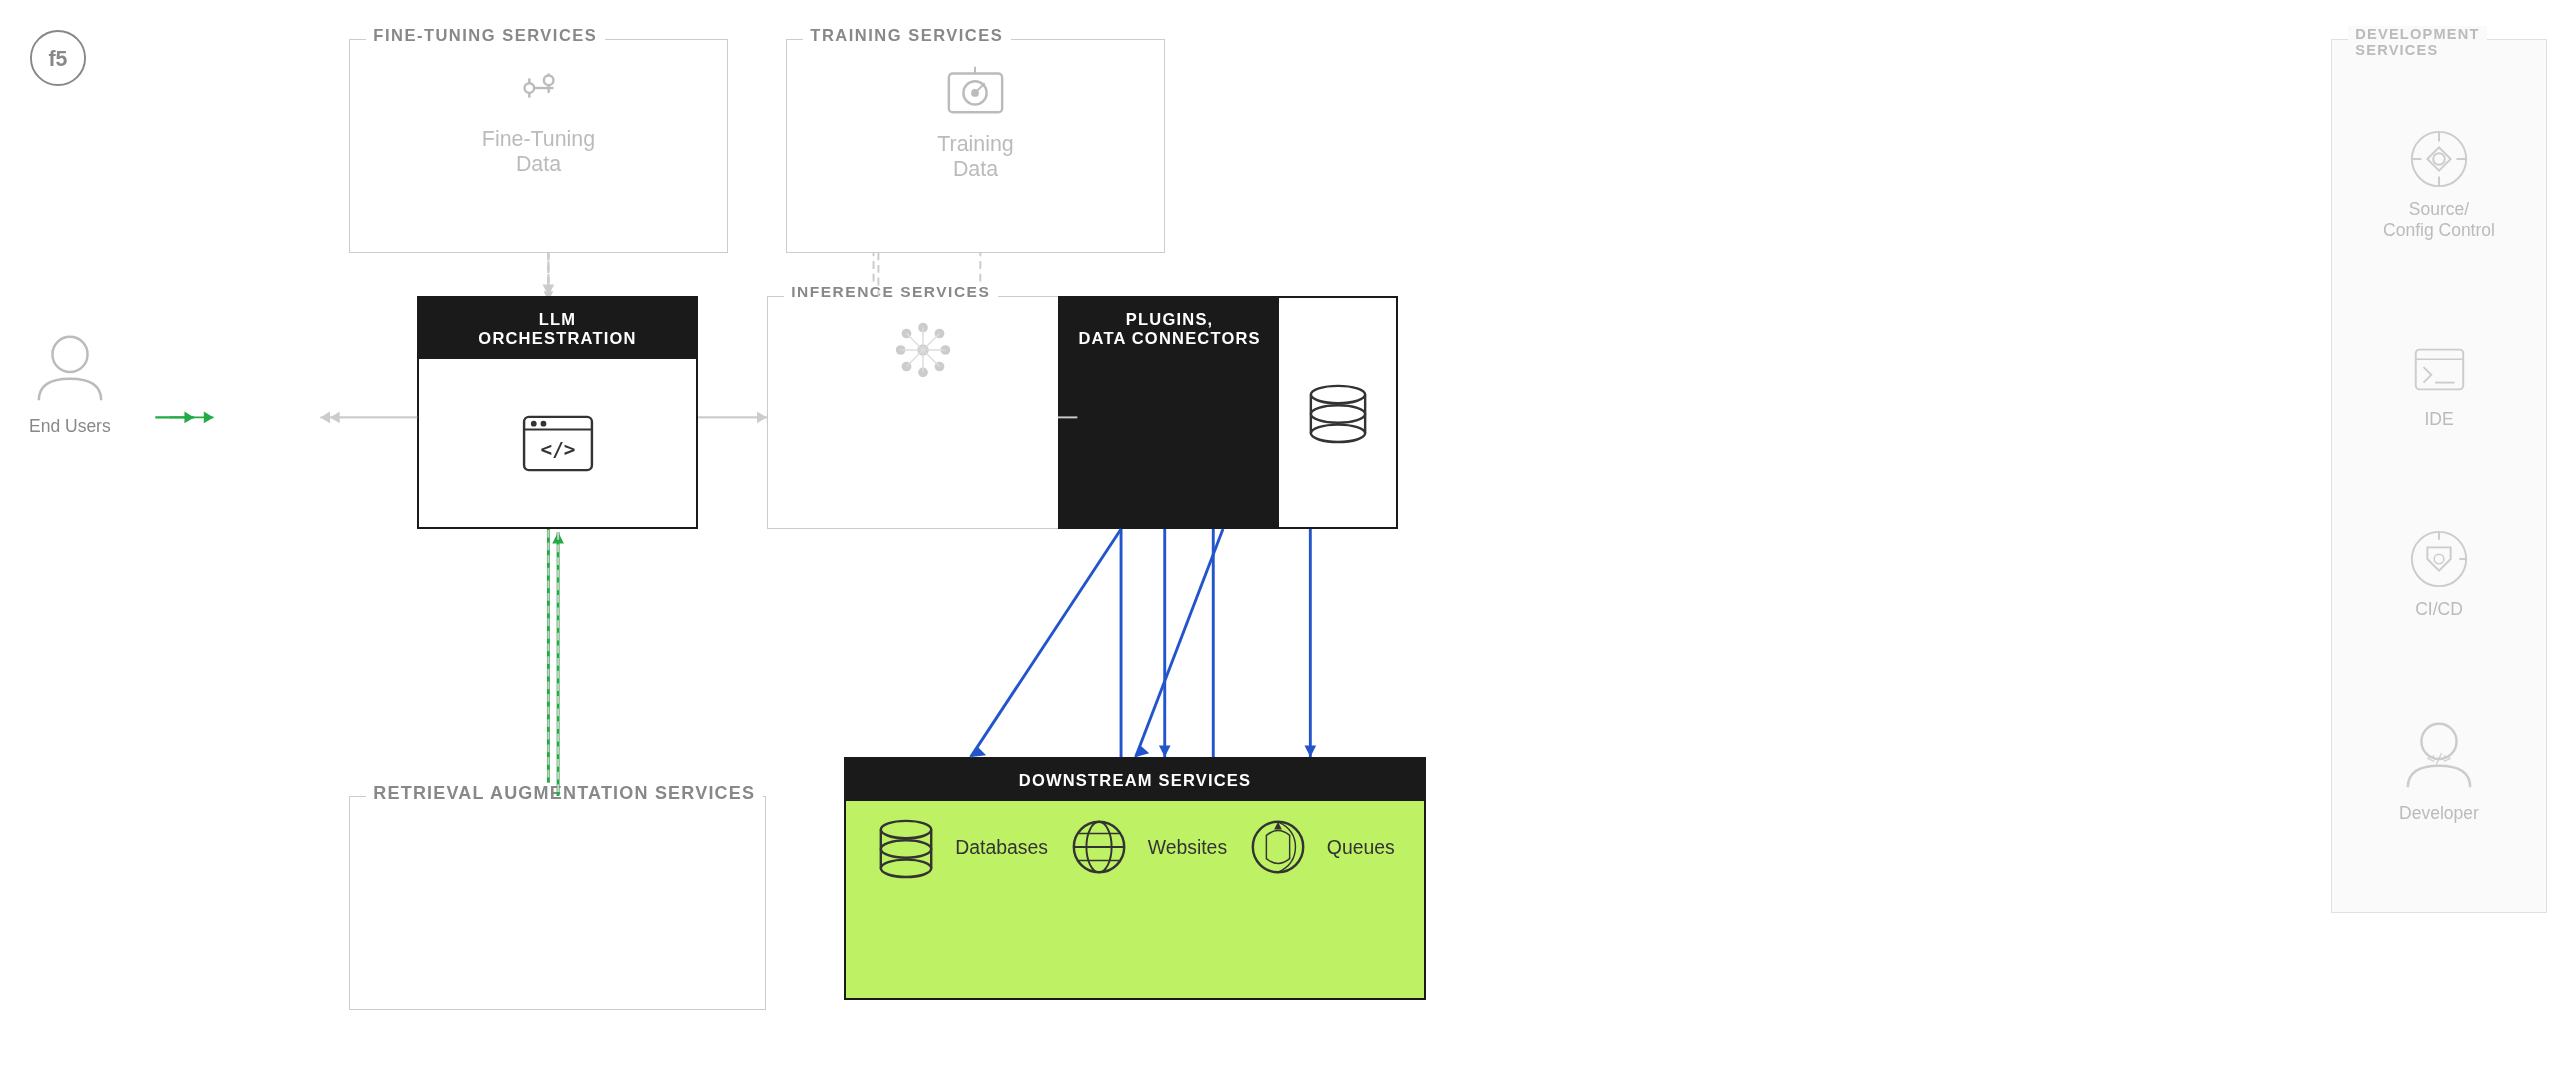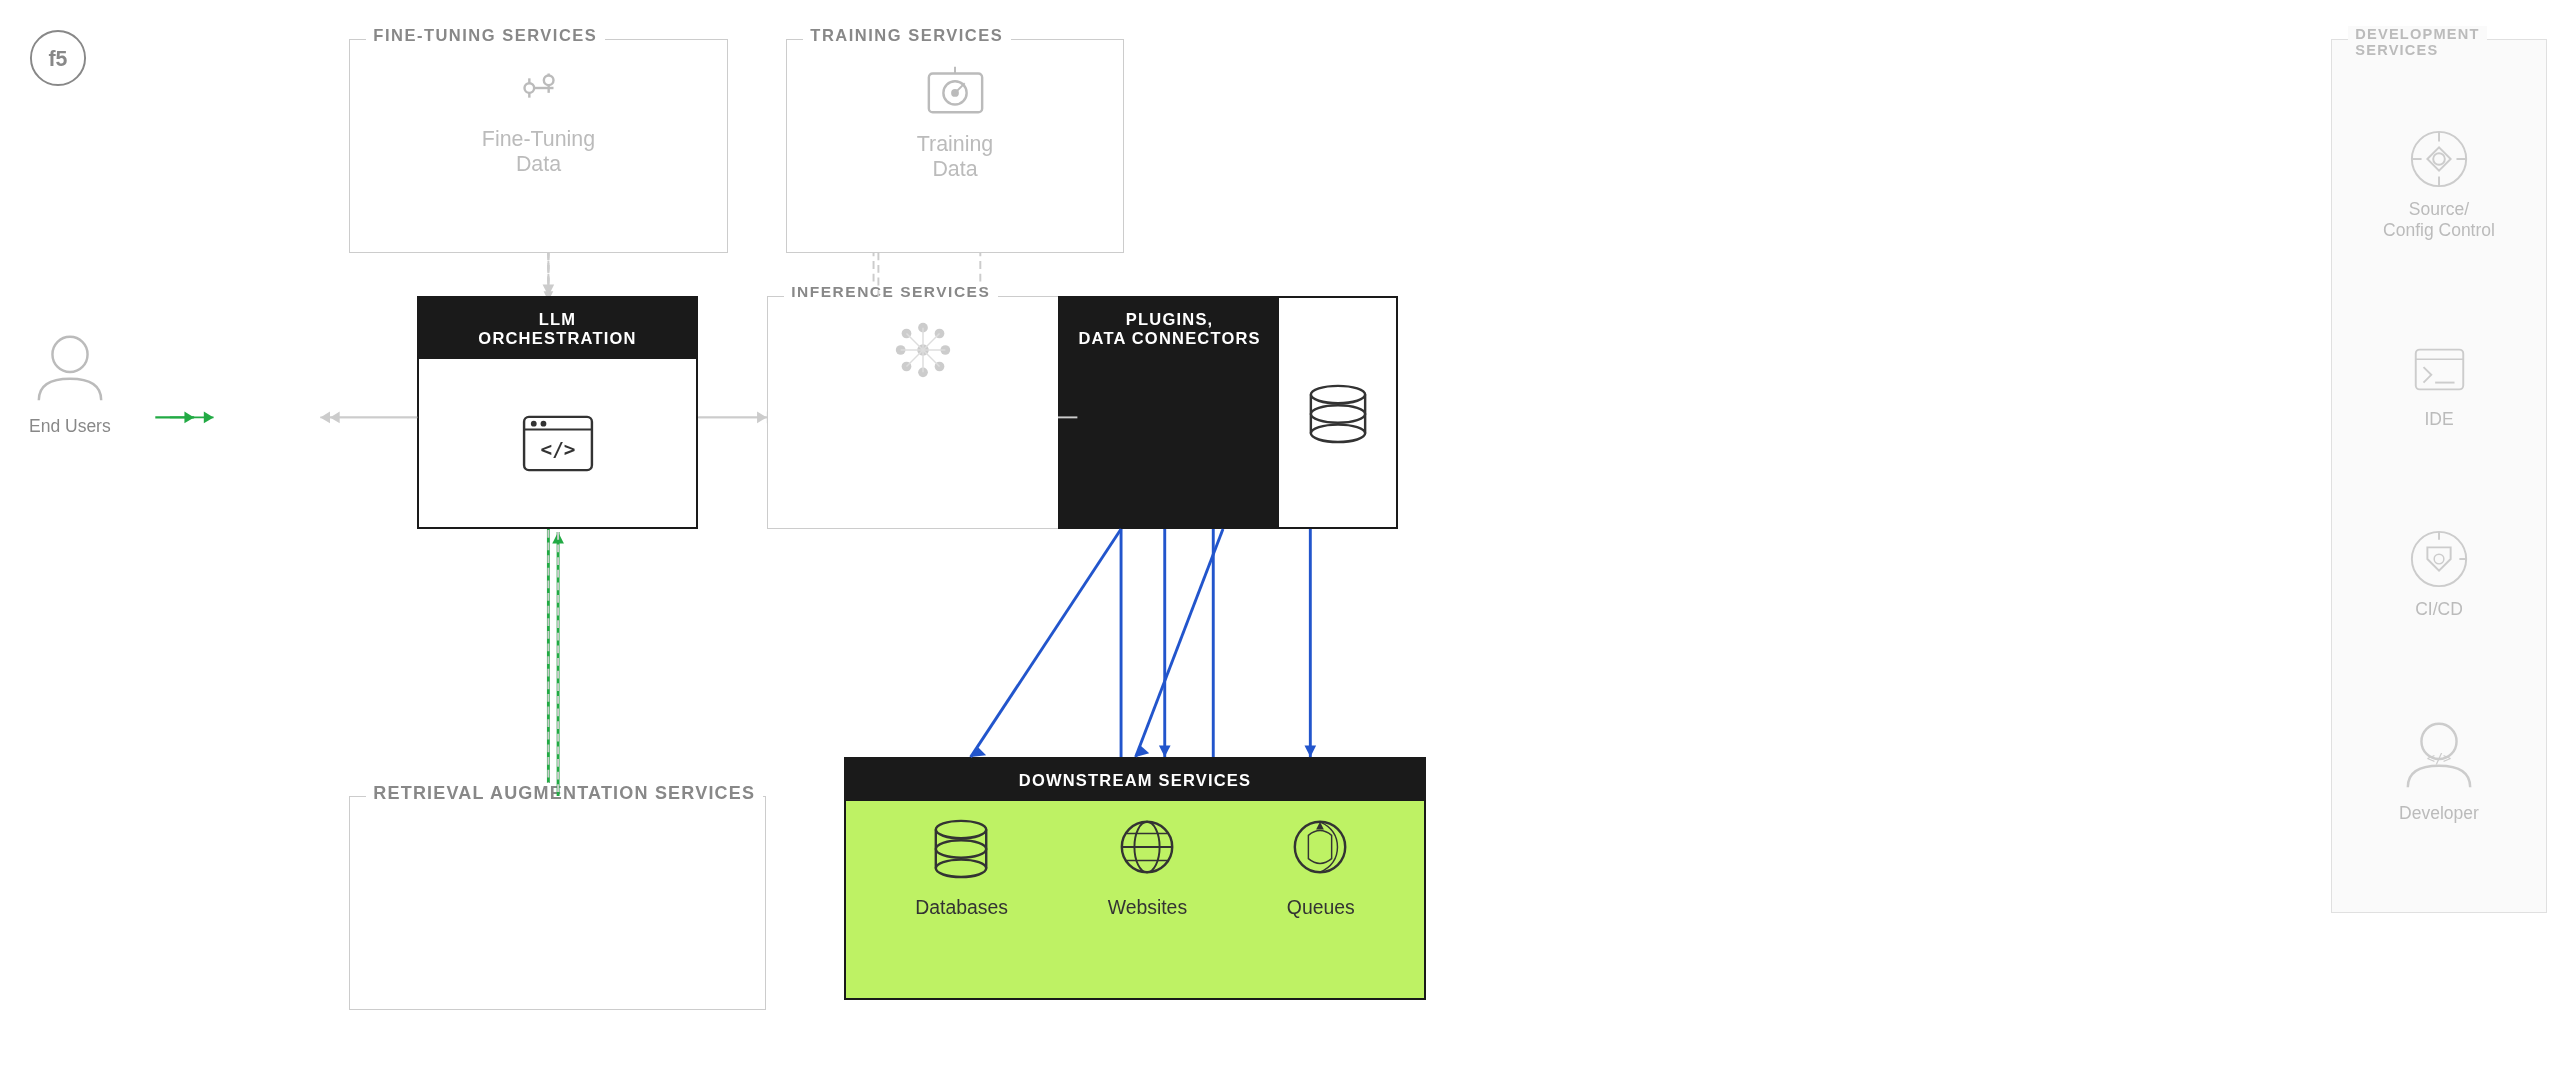--- a/index.html
+++ b/index.html
@@ -91,21 +91,21 @@
       display: flex;
       flex-direction: row;
       align-items: center;
       justify-content: space-around;
       width: 100%;
       padding: 14.6px 19.4px;
     }
 
     .downstream-item {
       display: flex;
-      flex-direction: column;
+      flex-direction: row;
       align-items: center;
       gap: 17px;
     }
 
     .downstream-item-label {
       font-size: 19.4px;
       font-weight: 400;
       color: #333;
       text-align: center;
     }
@@ -179,21 +179,21 @@
         <line x1="15" y1="30" x2="45" y2="30" stroke="#bbb" stroke-width="2.5"></line>
         <line x1="20" y1="20" x2="20" y2="40" stroke="#bbb" stroke-width="2.5"></line>
         <line x1="40" y1="15" x2="40" y2="35" stroke="#bbb" stroke-width="2.5"></line>
         <circle cx="20" cy="30" r="5" stroke="#bbb" stroke-width="2.5" fill="white"></circle>
         <circle cx="40" cy="22" r="5" stroke="#bbb" stroke-width="2.5" fill="white"></circle>
       </svg>
       <span class="icon-label">Fine-Tuning<br>Data</span>
     </div>
   </div>
 
-  <div style="position:absolute; top:39px; left:786px; width:338px; height:214px; border:1.9px solid #ccc; background:#fff;">
+  <div style="position:absolute; top:39px; left:786px; width:379px; height:214px; border:1.9px solid #ccc; background:#fff;">
     <span class="box-label">TRAINING SERVICES</span>
     <div class="icon-area">
       <svg width="63" height="63" viewBox="0 0 65 65">
         <rect x="5" y="15" width="55" height="40" rx="4" stroke="#bbb" stroke-width="2.5" fill="none"></rect>
         <circle cx="32" cy="35" r="12" stroke="#bbb" stroke-width="2.5" fill="none"></circle>
         <line x1="32" y1="8" x2="32" y2="15" stroke="#bbb" stroke-width="2"></line>
         <circle cx="32" cy="35" r="4" fill="#bbb"></circle>
         <line x1="32" y1="35" x2="42" y2="25" stroke="#bbb" stroke-width="2"></line>
       </svg>
       <span class="icon-label">Training<br>Data</span>

